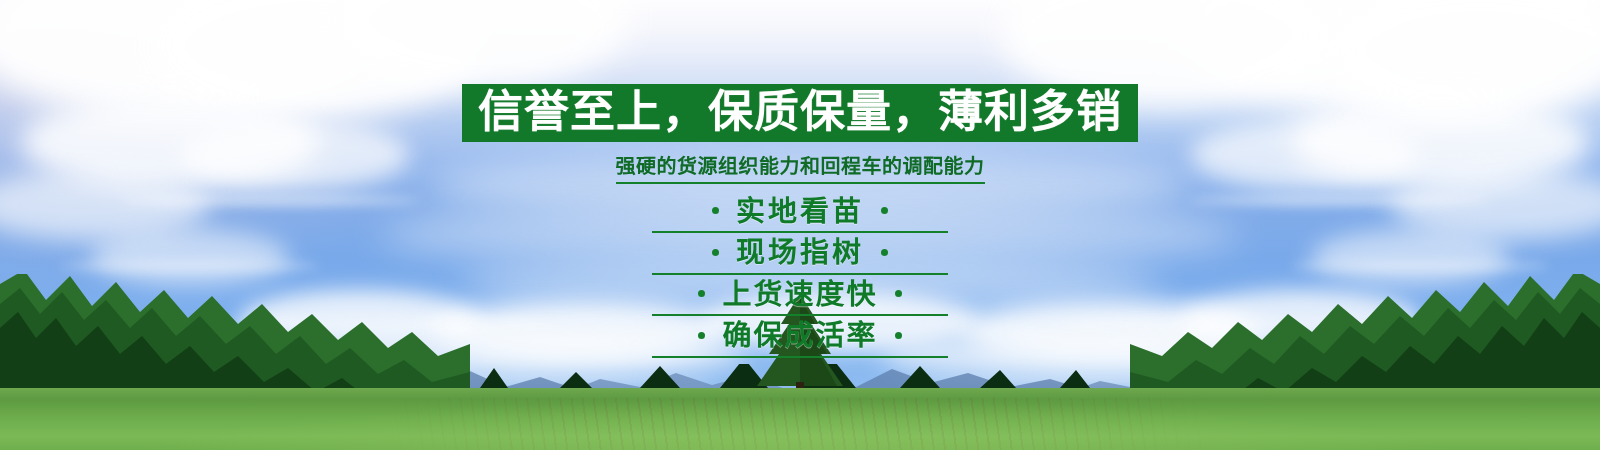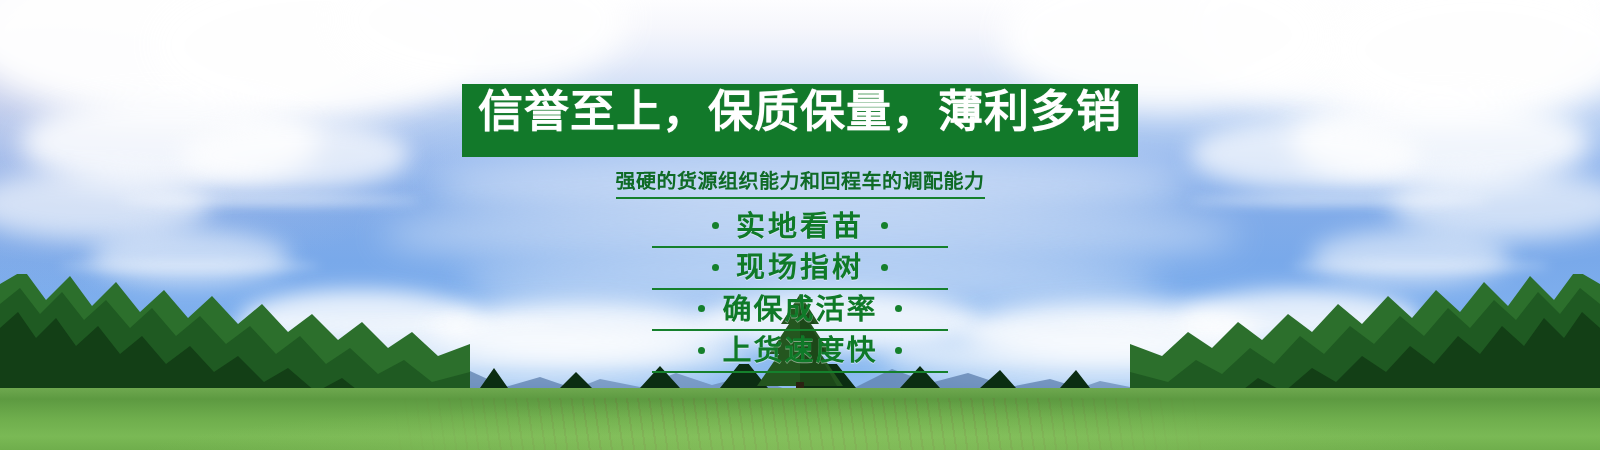--- a/index.html
+++ b/index.html
@@ -121,21 +121,21 @@
 
   
   .content{
     position:absolute; left:0; top:0; width:1600px; height:450px;
     display:flex; flex-direction:column; align-items:center;
   }
 
   .headline-bar{
     margin-top:84px;
     background:#12792a;
-    padding:4px 16px 21px 16px;
+    padding:4px 16px 6px 16px;
     line-height:1;
   }
   .headline-text{
     display:block;
     color:#ffffff;
     font-weight:bold;
     font-size:45px;
     letter-spacing:1px;
     line-height:1.06;
     white-space:nowrap;
@@ -330,25 +330,25 @@
 
 
       <div class="feature-row">
         <span class="dot"></span>
         <span class="label">现场指树</span>
         <span class="dot"></span>
       </div>
 
       <div class="feature-row wide">
         <span class="dot"></span>
+        <span class="label">上货速度快</span>
+        <span class="dot"></span>
+      </div>
+
+      <div class="feature-row wide">
+        <span class="dot"></span>
         <span class="label">确保成活率</span>
-        <span class="dot"></span>
-      </div>
-
-      <div class="feature-row wide">
-        <span class="dot"></span>
-        <span class="label">上货速度快</span>
         <span class="dot"></span>
       </div>
 
     </div>
   </div>
 </div>
 
 </body></html>

